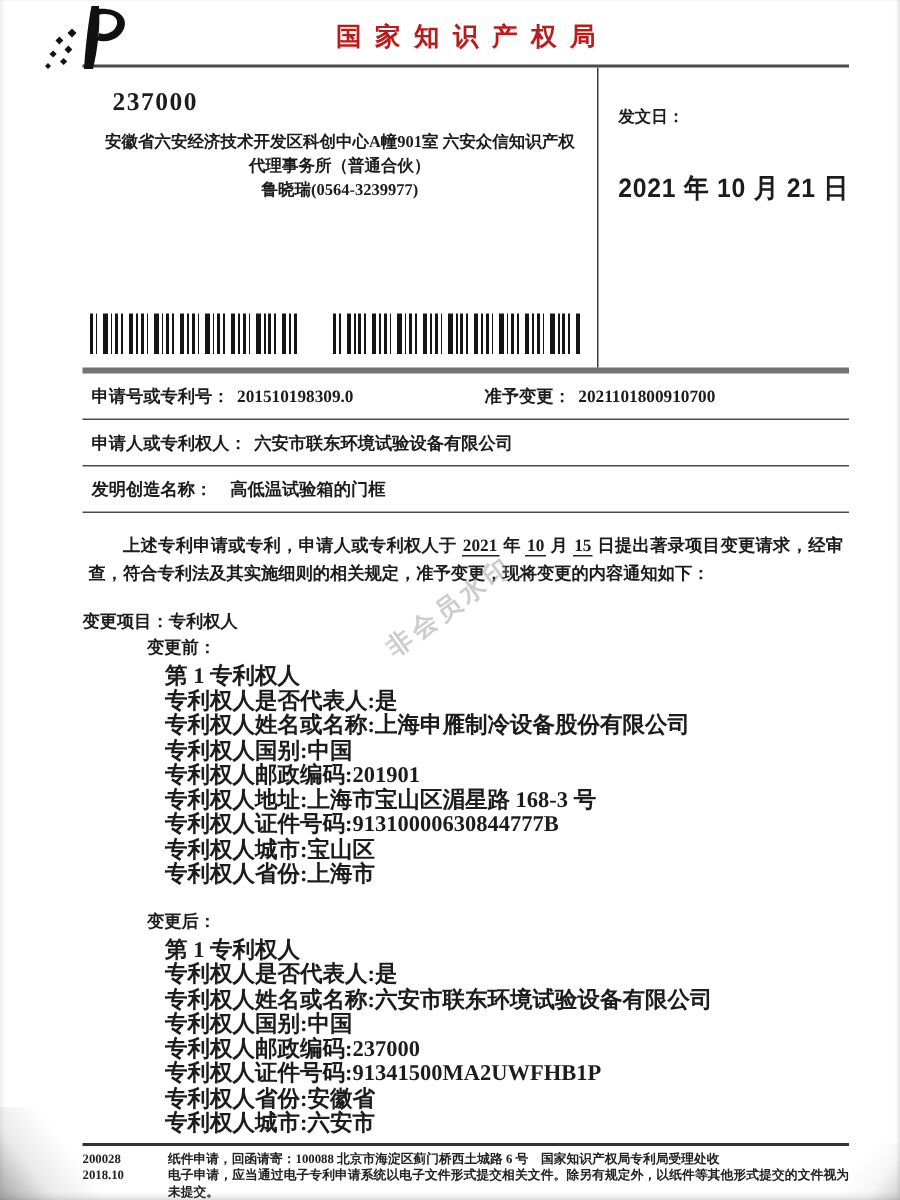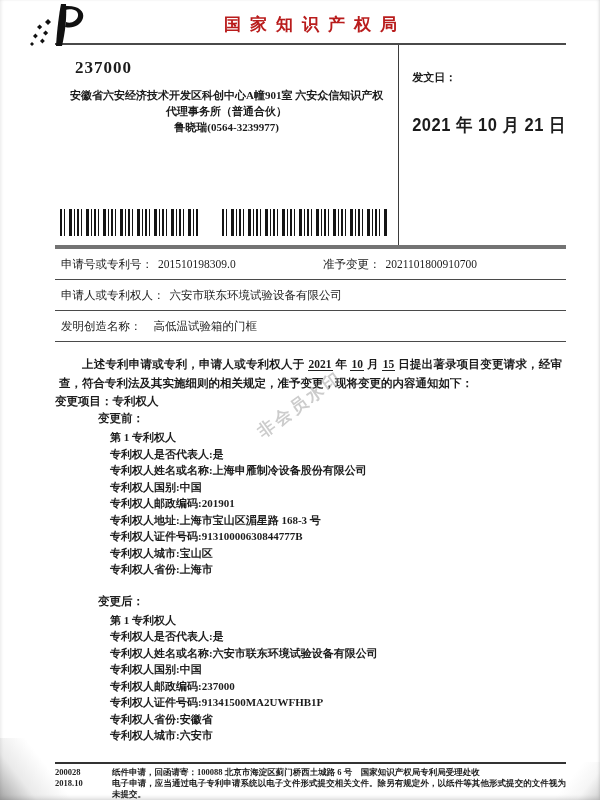--- a/index.html
+++ b/index.html
@@ -24,32 +24,32 @@
   .addr-lines{margin-top:9px;text-align:center;font-size:11px;font-weight:bold;line-height:16px;padding:0 8px;}
   .barcode-row{position:absolute;bottom:9px;left:5px;display:flex;}
   .barcode{height:27px;background:
     repeating-linear-gradient(90deg,#151515 0 2px,#fff 2px 4px,#151515 4px 5px,#fff 5px 9px,#151515 9px 12px,#fff 12px 14px,#151515 14px 15px,#fff 15px 17px);}
   .bc1{width:140px;}
   .bc2{width:166px;margin-left:22px;}
   .addr-right{flex:1;border-left:1.5px solid #3d3d3d;box-sizing:border-box;padding:25px 0 0 13px;}
   .issue-label{font-size:11px;font-weight:bold;}
   .issue-date{margin-top:29px;font-family:"Liberation Sans",sans-serif;font-size:16.5px;font-weight:bold;letter-spacing:.5px;white-space:nowrap;transform:scaleY(1.08);transform-origin:left top;}
   
-  .info-row{display:flex;border-bottom:1.5px solid #4a4a4a;padding:8px 2px 7px 6px;font-size:11.5px;font-weight:normal;white-space:nowrap;gap:39px;}
+  .info-row{display:flex;border-bottom:1.5px solid #4a4a4a;padding:8px 2px 7px 6px;font-size:11.5px;font-weight:bold;white-space:nowrap;gap:39px;}
   .info-row .cell-left{flex:1;}
   .info-row .cell-right{width:241px;}
   .val{margin-left:5px;}
   .val-wide{margin-left:12px;}
   
   .notice-title{margin:16px 0 0 0;text-align:center;font-size:16px;font-weight:bold;letter-spacing:9px;padding-left:9px;}
   .body-par{margin:13px 4px 0 4px;font-size:11.5px;font-weight:bold;line-height:19px;text-align:justify;text-indent:2em;}
   .u{border-bottom:1px solid #222;padding:0 1px;}
-  .change-item{font-size:11.5px;font-weight:bold;line-height:17px;}
+  .change-item{margin-top:14px;font-size:11.5px;font-weight:bold;line-height:17px;}
   .change-label{font-size:11.5px;font-weight:bold;line-height:17px;margin-left:43px;}
-  .detail-block{margin:2px 0 0 55px;font-size:11px;font-weight:bold;line-height:16.5px;}
+  .detail-block{margin:2px 0 0 55px;font-size:15px;font-weight:bold;line-height:16.5px;}
   .after-label{margin-top:15px;}
   
   .footer{position:absolute;top:762px;left:55px;width:511px;border-top:2.5px solid #333;padding-top:3px;display:flex;font-size:8.5px;line-height:11px;font-weight:bold;color:#222;}
   .footer .codes{width:57px;flex:none;}
   .footer .notes{flex:1;text-align:justify;}
   
   .watermark{position:absolute;left:250px;top:393px;font-size:17px;font-weight:bold;color:#8f8f8f;opacity:.45;transform:rotate(-36deg);letter-spacing:3px;pointer-events:none;}
   .corner-bl{position:absolute;left:0;bottom:0;width:85px;height:62px;
     background:linear-gradient(52deg,rgba(90,90,90,.55) 0%,rgba(170,170,170,.25) 28%,rgba(255,255,255,0) 55%);}
   .corner-br{position:absolute;right:0;bottom:0;width:48px;height:38px;

